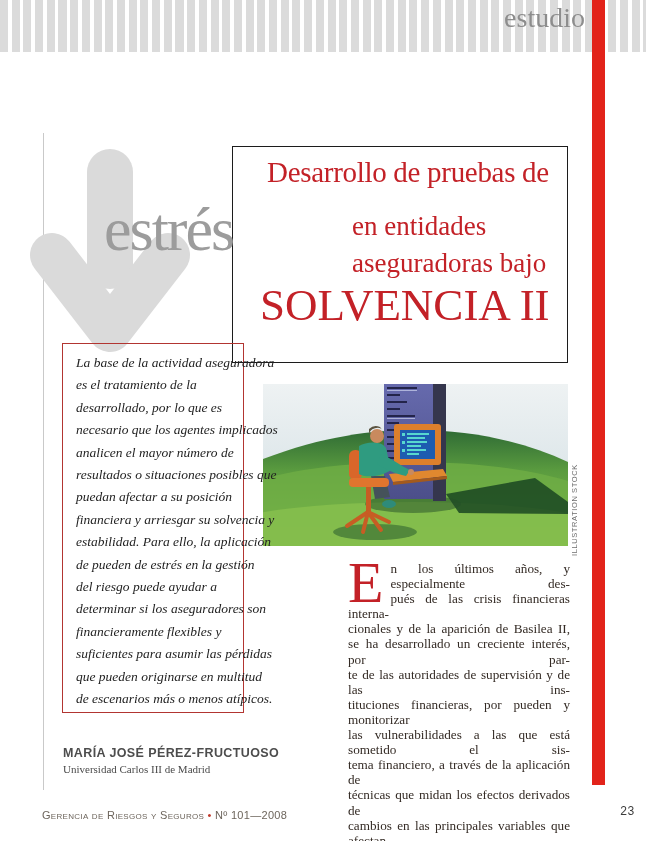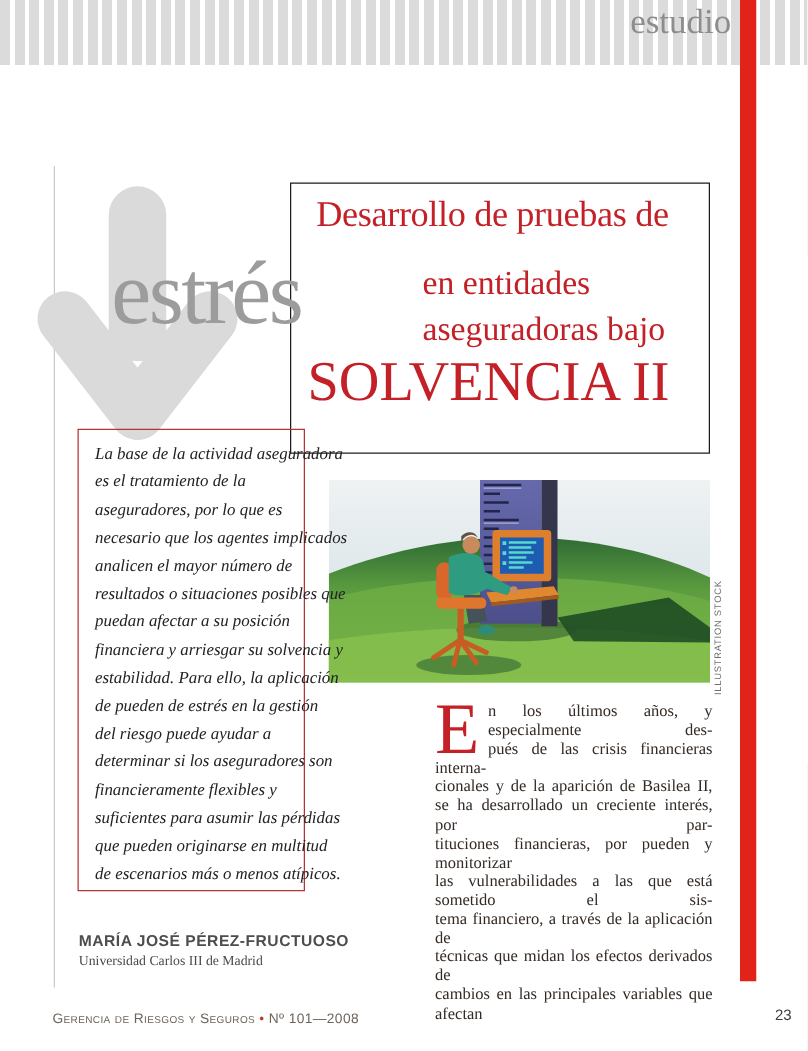--- a/index.html
+++ b/index.html
@@ -17,27 +17,27 @@
     position:absolute;top:4px;right:61px;font-size:28px;line-height:1;
     color:#8d8d8d;font-family:"Liberation Serif",serif;
   }
   .red-bar{position:absolute;left:592px;top:0;width:13px;height:785px;background:var(--bar-red,#e2231a);}
   .vline{position:absolute;left:43px;top:133px;width:1px;height:657px;background:#c9c9c9;}
   .arrow-svg{position:absolute;left:20px;top:138px;width:220px;height:230px;}
   .title-box{
     position:absolute;left:232px;top:146px;width:336px;height:217px;
     border:1px solid #1c1c1c;background:#ffffff;box-sizing:border-box;
   }
-  .title-line{position:absolute;color:var(--accent-red,#c32127);white-space:nowrap;line-height:1;}
+  .title-line{position:absolute;color:var(--accent-red,#c32127);white-space:nowrap;line-height:1;margin-left:14px;}
   .t1{left:20px;top:11px;font-size:29px;letter-spacing:-0.3px;}
   .t2{left:105px;top:66px;font-size:27px;}
   .t3{left:105px;top:103px;font-size:27px;}
   .t4{left:13px;top:136px;font-size:45px;}
   .estres{
-    position:absolute;left:89px;top:198px;font-size:72px;line-height:1;
+    position:absolute;left:104px;top:198px;font-size:62px;line-height:1;
     color:var(--title-gray,#9c9c9c);letter-spacing:-2px;z-index:5;
   }
   .sidebar{
     position:absolute;left:62px;top:343px;width:182px;height:370px;
     border:1px solid var(--sidebar-border-red,#b23531);box-sizing:border-box;
     padding:8px 4px 0 13px;background:transparent;z-index:4;
   }
   .sb-line{
     font-style:italic;font-size:13.5px;line-height:22.4px;color:#222222;
     white-space:nowrap;font-family:"Liberation Serif",serif;
@@ -61,21 +61,21 @@
   }
   .bline{
     font-size:13.2px;line-height:15.1px;font-family:"Liberation Serif",serif;
     text-align:justify;text-align-last:justify;
   }
   .footer{
     position:absolute;left:42px;top:809px;font-size:11px;color:#6d655c;
     font-variant:small-caps;font-family:Liberation Sans, sans-serif;letter-spacing:.3px;
   }
   .footer .dot{color:#c0392b;font-variant:normal;}
-  .pagenum{position:absolute;left:620px;top:805px;font-size:12px;color:#3c3c3c;font-family:Liberation Sans, sans-serif;}
+  .pagenum{position:absolute;left:620px;top:805px;font-size:12px;color:#3c3c3c;font-family:Liberation Mono, monospace;}
 </style>
 </head>
 <body>
 
 <div class="page" style="--accent-red: #c32127; --bar-red: #e2231a; --title-gray: #9c9c9c; --arrow-gray: #dadada; --sidebar-border-red: #b23531;">
 
   <div class="stripes"></div>
   <div class="section-label">estudio</div>
   <div class="red-bar"></div>
   <div class="vline"></div>
@@ -89,21 +89,21 @@
     <div class="title-line t1">Desarrollo de pruebas de</div>
     <div class="title-line t2">en entidades</div>
     <div class="title-line t3">aseguradoras bajo</div>
     <div class="title-line t4">SOLVENCIA II</div>
   </div>
   <div class="estres">estrés</div>
 
   <div class="sidebar">
     <div class="sb-line">La base de la actividad aseguradora</div>
     <div class="sb-line">es el tratamiento de la</div>
-    <div class="sb-line">aseguradores, por lo que es</div>
+    <div class="sb-line">desarrollado, por lo que es</div>
     <div class="sb-line">necesario que los agentes implicados</div>
     <div class="sb-line">analicen el mayor número de</div>
     <div class="sb-line">resultados o situaciones posibles que</div>
     <div class="sb-line">puedan afectar a su posición</div>
     <div class="sb-line">financiera y arriesgar su solvencia y</div>
     <div class="sb-line">estabilidad. Para ello, la aplicación</div>
     <div class="sb-line">de pueden de estrés en la gestión</div>
     <div class="sb-line">del riesgo puede ayudar a</div>
     <div class="sb-line">determinar si los aseguradores son</div>
     <div class="sb-line">financieramente flexibles y</div>
@@ -194,20 +194,21 @@
     <div class="author-name">MARÍA JOSÉ PÉREZ-FRUCTUOSO</div>
     <div class="author-aff">Universidad Carlos III de Madrid</div>
   </div>
 
   <div class="body-col">
     <div class="dropcap">E</div>
     <div class="bline">n los últimos años, y especialmente des-</div>
     <div class="bline">pués de las crisis financieras interna-</div>
     <div class="bline">cionales y de la aparición de Basilea II,</div>
     <div class="bline">se ha desarrollado un creciente interés, por par-</div>
+    <div class="bline">te de las autoridades de supervisión y de las ins-</div>
     <div class="bline">tituciones financieras, por pueden y monitorizar</div>
     <div class="bline">las vulnerabilidades a las que está sometido el sis-</div>
     <div class="bline">tema financiero, a través de la aplicación de</div>
     <div class="bline">técnicas que midan los efectos derivados de</div>
     <div class="bline">cambios en las principales variables que afectan</div>
 
   </div>
 
   <div class="footer">
     <span>Gerencia de Riesgos y Seguros</span>

